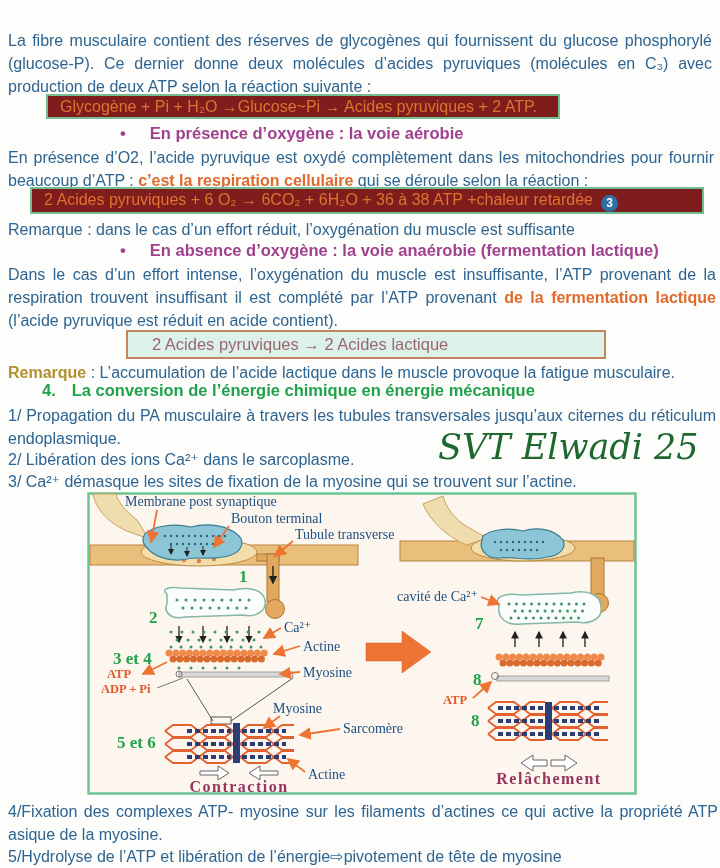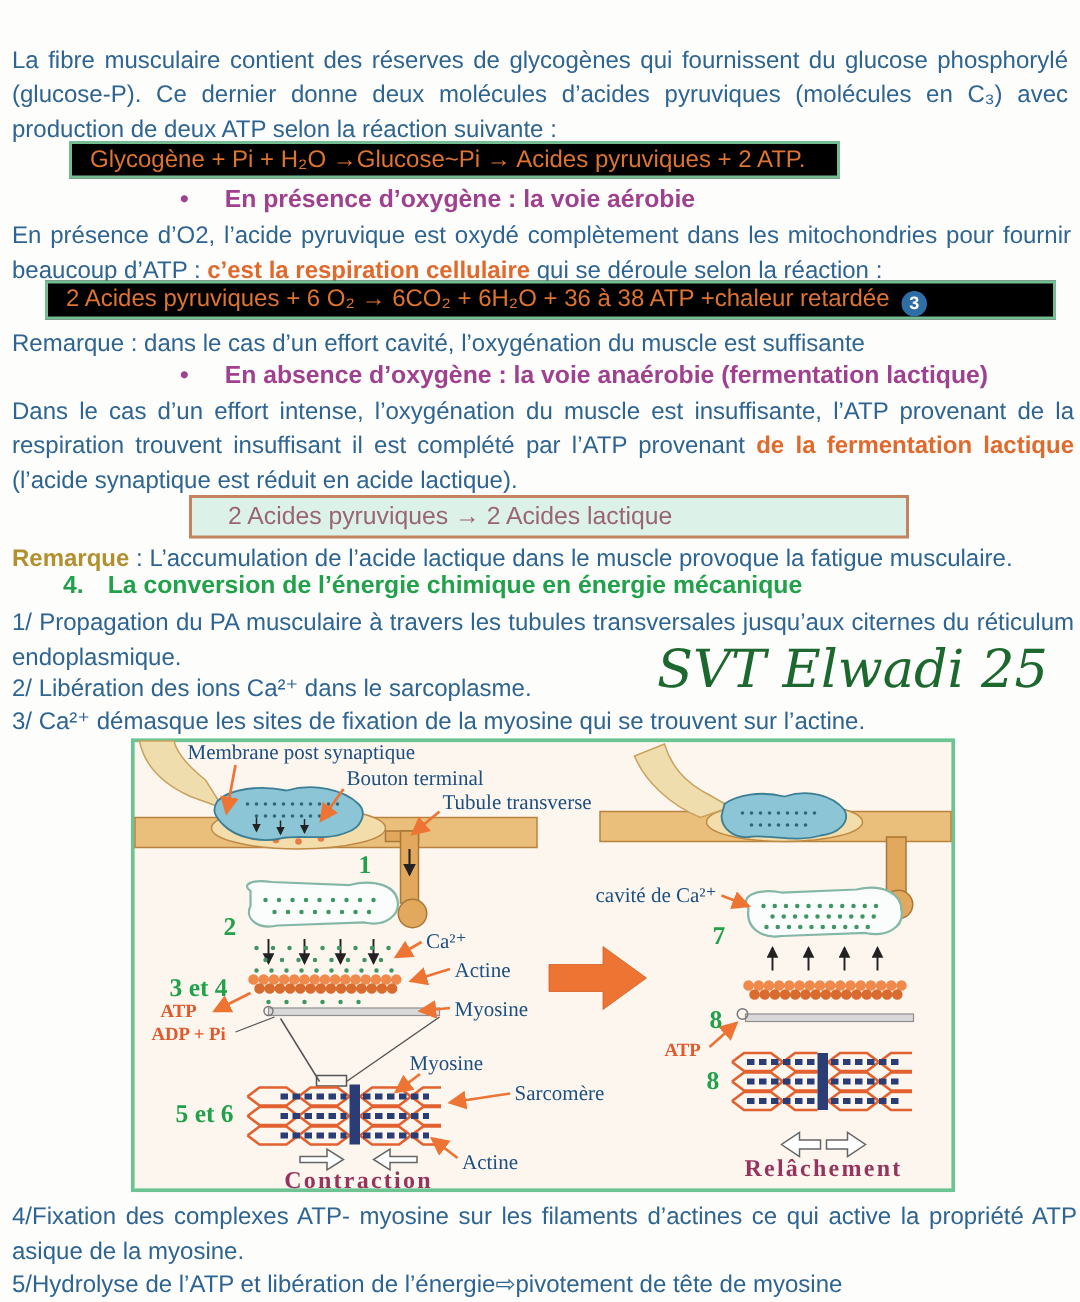--- a/index.html
+++ b/index.html
@@ -7,21 +7,21 @@
         font-family:"Liberation Sans","DejaVu Sans",sans-serif;color:#2e6491;overflow:hidden;}
   .abs{position:absolute;}
   p{margin:0;}
   .body-text{font-size:16px;line-height:23px;text-align:justify;}
   .nojust{text-align:left;}
   .title-line{font-size:17px;font-weight:bold;color:#d05a7e;}
   .title-marker{margin-right:14px;}
   .bullet-line{font-size:16.5px;font-weight:bold;color:#a0418f;}
   .bullet-marker{margin-right:24px;}
   .orange-bold{color:#e06a2d;font-weight:bold;}
-  .eq-box{background:#000000;border:2px solid #74bd93;font-size:16px;color:#df7330;
+  .eq-box{background:#7f1d1d;border:2px solid #74bd93;font-size:16px;color:#df7330;
           line-height:21px;padding:0 0 0 12px;white-space:nowrap;}
   .eq3-box{background:#dcf2e9;border:2px solid #c4845f;color:#9a6573;font-size:16.5px;
            line-height:23px;padding:1px 0 1px 24px;white-space:nowrap;}
   .badge{display:inline-block;width:17px;height:17px;border-radius:50%;background:#2f6ea5;
          color:#fff;font-size:12px;font-weight:bold;text-align:center;line-height:17px;
          vertical-align:-2px;margin-left:8px;}
   .remark-label{color:#b29030;font-weight:bold;}
   .heading-green{color:#22a14b;font-weight:bold;font-size:16.5px;}
   .heading-num{margin-right:16px;}
   .watermark{font-family:"DejaVu Serif","Liberation Serif",serif;font-style:italic;
@@ -47,27 +47,27 @@
   <p class="abs bullet-line" style="left:120px;top:124px;">
     <span class="bullet-marker">•</span><span>En présence d’oxygène : la voie aérobie</span>
   </p>
 
   <p class="abs body-text" style="left:8px;top:146px;width:706px;"><span>En présence d’O2, l’acide pyruvique est oxydé complètement dans les mitochondries pour fournir beaucoup d’ATP : </span><span class="orange-bold">c’est la respiration cellulaire</span><span> qui se déroule selon la réaction :</span></p>
 
   <div class="abs eq-box" style="left:30px;top:187px;width:658px;">
     <span>2 Acides pyruviques + 6 O₂ → 6CO₂ + 6H₂O + 36 à 38 ATP +chaleur retardée</span><span class="badge">3</span>
   </div>
 
-  <p class="abs body-text nojust" style="left:8px;top:218px;width:706px;">Remarque : dans le cas d’un effort cavité, l’oxygénation du muscle est suffisante</p>
+  <p class="abs body-text nojust" style="left:8px;top:218px;width:706px;">Remarque : dans le cas d’un effort réduit, l’oxygénation du muscle est suffisante</p>
 
   <p class="abs bullet-line" style="left:120px;top:241px;">
     <span class="bullet-marker">•</span><span>En absence d’oxygène : la voie anaérobie (fermentation lactique)</span>
   </p>
 
-  <p class="abs body-text" style="left:8px;top:263px;width:708px;"><span>Dans le cas d’un effort intense, l’oxygénation du muscle est insuffisante, l’ATP provenant de la respiration trouvent insuffisant il est complété par l’ATP provenant </span><span class="orange-bold">de la fermentation lactique</span><span> (l’acide synaptique est réduit en acide lactique).</span></p>
+  <p class="abs body-text" style="left:8px;top:263px;width:708px;"><span>Dans le cas d’un effort intense, l’oxygénation du muscle est insuffisante, l’ATP provenant de la respiration trouvent insuffisant il est complété par l’ATP provenant </span><span class="orange-bold">de la fermentation lactique</span><span> (l’acide pyruvique est réduit en acide contient).</span></p>
 
   <div class="abs eq3-box" style="left:126px;top:330px;width:452px;">
     <span>2 Acides pyruviques →  2 Acides lactique</span>
   </div>
 
   <p class="abs body-text nojust" style="left:8px;top:361px;width:708px;"><span class="remark-label">Remarque</span><span> : L’accumulation de l’acide lactique dans le muscle provoque la fatigue musculaire.</span></p>
 
   <p class="abs heading-green" style="left:42px;top:381px;">
     <span class="heading-num">4.</span><span>La conversion de l’énergie chimique en énergie mécanique</span>
   </p>

